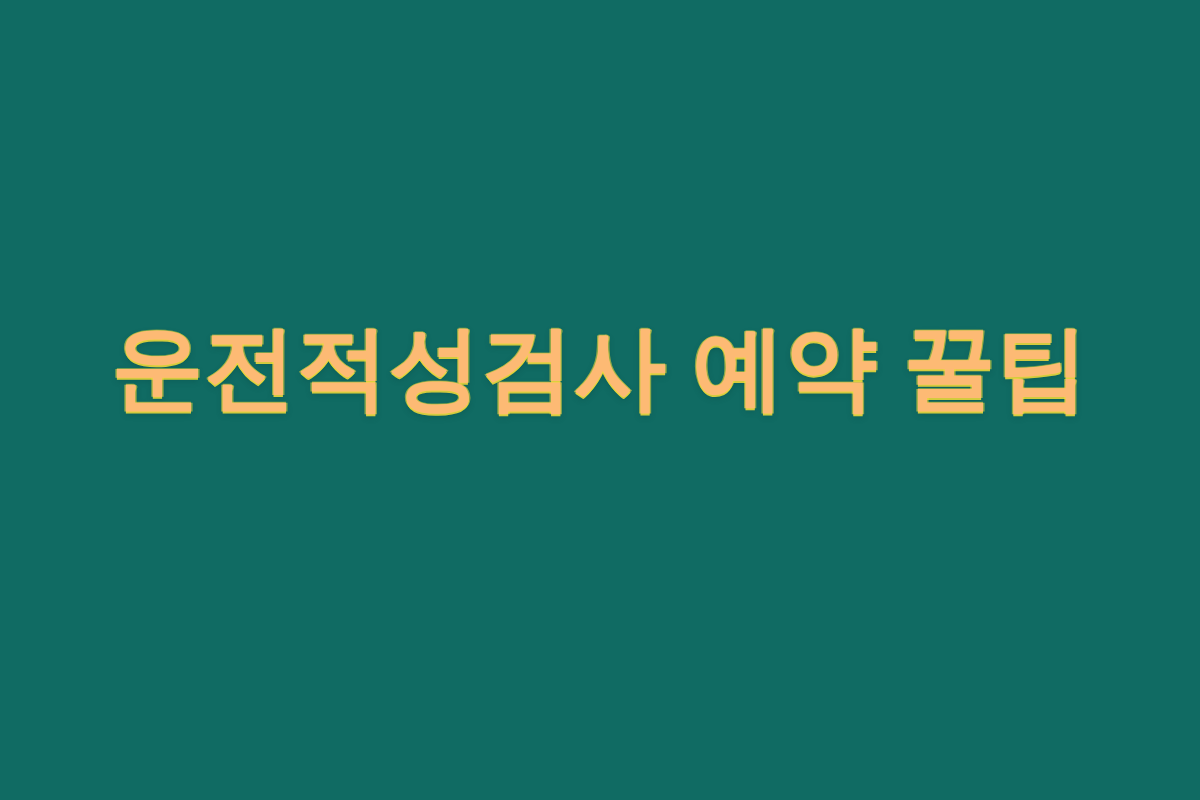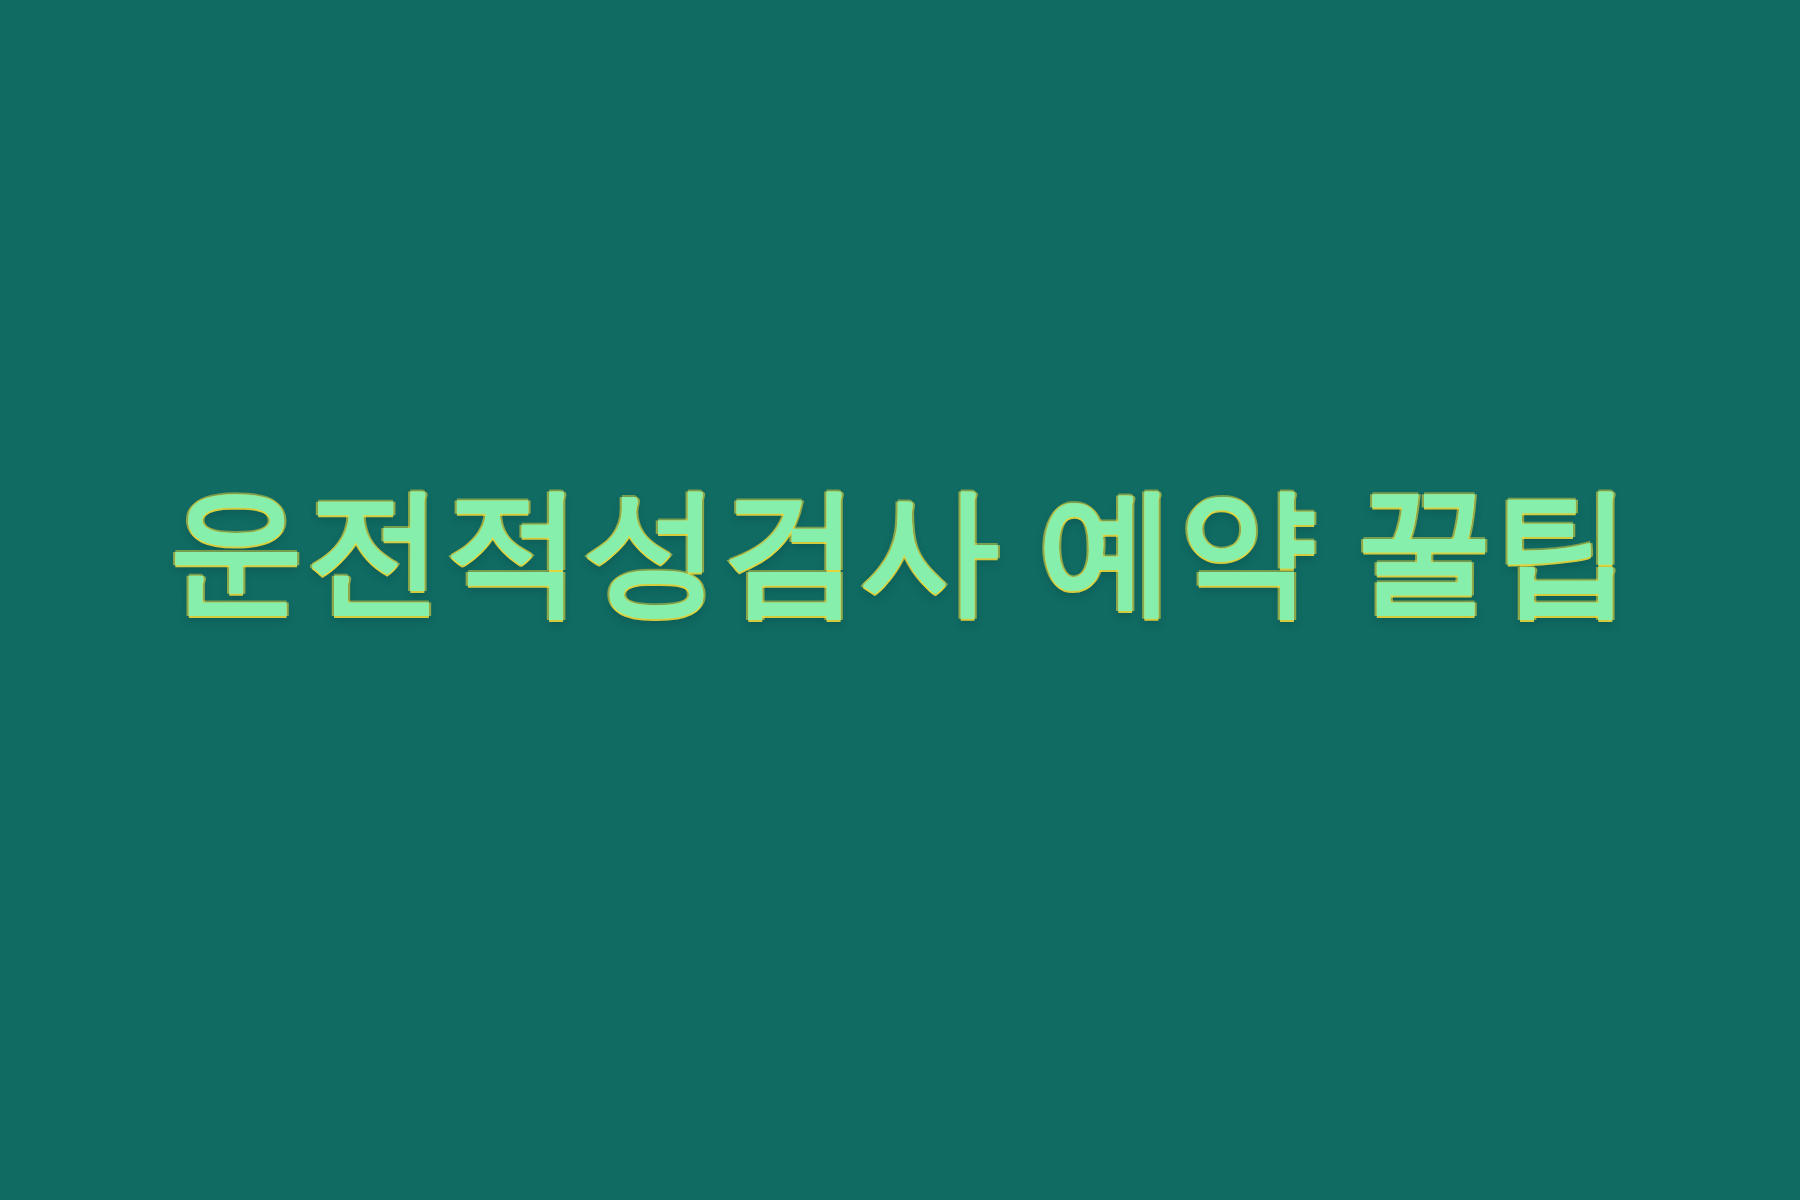--- a/index.html
+++ b/index.html
@@ -69,17 +69,17 @@
     font-size: 104px;
   }
 </style>
 </head>
 <body>
 
 <div id="thumbnail-banner" style="background-color: rgb(16, 107, 99);">
 
   <div id="headline">
 
-    <span class="headline-line" id="headline-line-1" style="color: #86efac; font-size: 92px;">운전적성검사 예약 꿀팁</span>
+    <span class="headline-line" id="headline-line-1" style="color: #fdba74; font-size: 92px;">운전적성검사 예약 꿀팁</span>
 
   </div>
 
 </div>
 
 </body></html>

